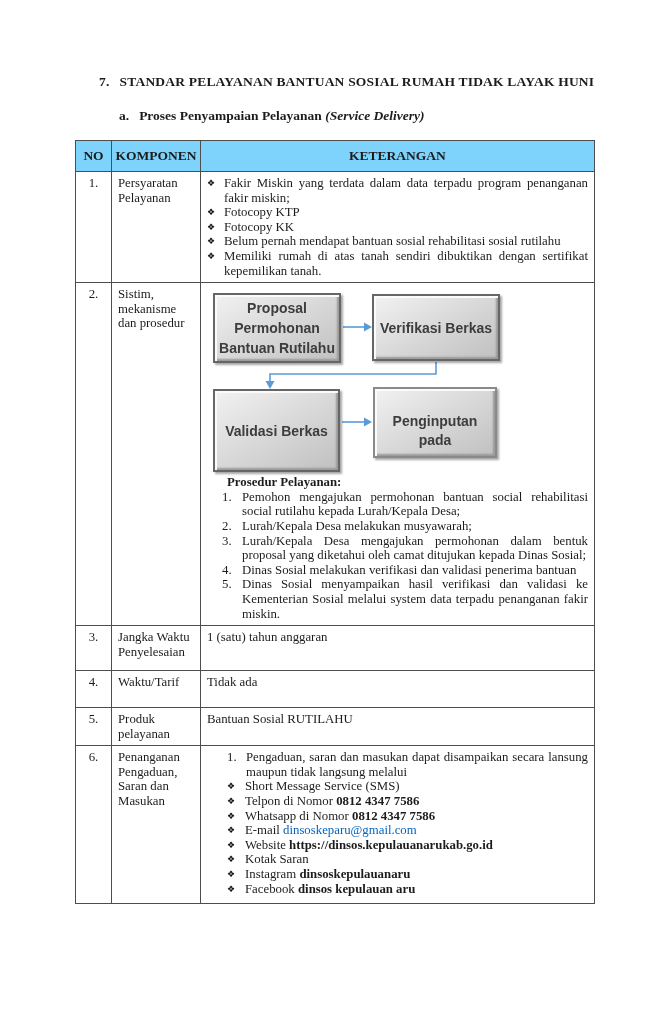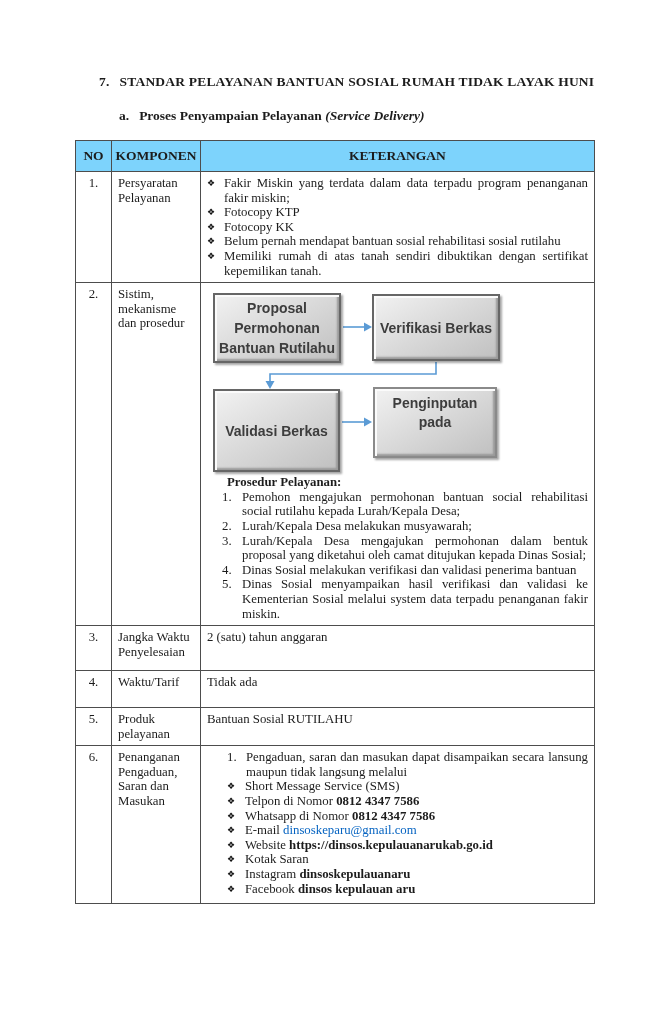--- a/index.html
+++ b/index.html
@@ -83,21 +83,21 @@
     color: #3d3d3d;
     background: linear-gradient(150deg, #f2f2f2 0%, #dbdbdb 45%, #c0c0c0 100%);
     border: 2px solid #666666;
     box-shadow: inset 2px 2px 0 #fbfbfb, inset -2px -2px 2px #999999, 2px 2px 2px rgba(0,0,0,.35);
   }
   .fbox.b1 { left: 6px;   top: 2px;  width: 128px; height: 70px; }
   .fbox.b2 { left: 165px; top: 3px;  width: 128px; height: 67px; }
   .fbox.b3 { left: 6px;   top: 98px; width: 127px; height: 83px; }
   .fbox.b4 {
     left: 166px; top: 96px; width: 124px; height: 71px;
-    justify-content: flex-start; padding-top: 5px;
+    justify-content: flex-start; padding-top: 23px;
     line-height: 18.5px; overflow: hidden;
     border-color: #8a8a8a;
     gap: 24px;
   }
 
   
   .prosedur { margin-top: 14px; }
   .prosedur .ptitle { font-weight: bold; margin-left: 20px; }
   .step {
     display: grid; grid-template-columns: 13px 1fr; column-gap: 7px;
@@ -232,21 +232,21 @@
                 <span>Dinas Sosial menyampaikan hasil verifikasi dan validasi ke Kementerian Sosial melalui system data terpadu penanganan fakir miskin.</span>
               </div>
           </div>
 
         </td>
       </tr>
 
       <tr class="r3">
         <td class="no-cell">3.</td>
         <td class="komp-cell">Jangka Waktu Penyelesaian</td>
-        <td>2 (satu) tahun anggaran</td>
+        <td>1 (satu) tahun anggaran</td>
       </tr>
 
       <tr class="r4">
         <td class="no-cell">4.</td>
         <td class="komp-cell">Waktu/Tarif</td>
         <td>Tidak ada</td>
       </tr>
 
       <tr class="r5">
         <td class="no-cell">5.</td>

